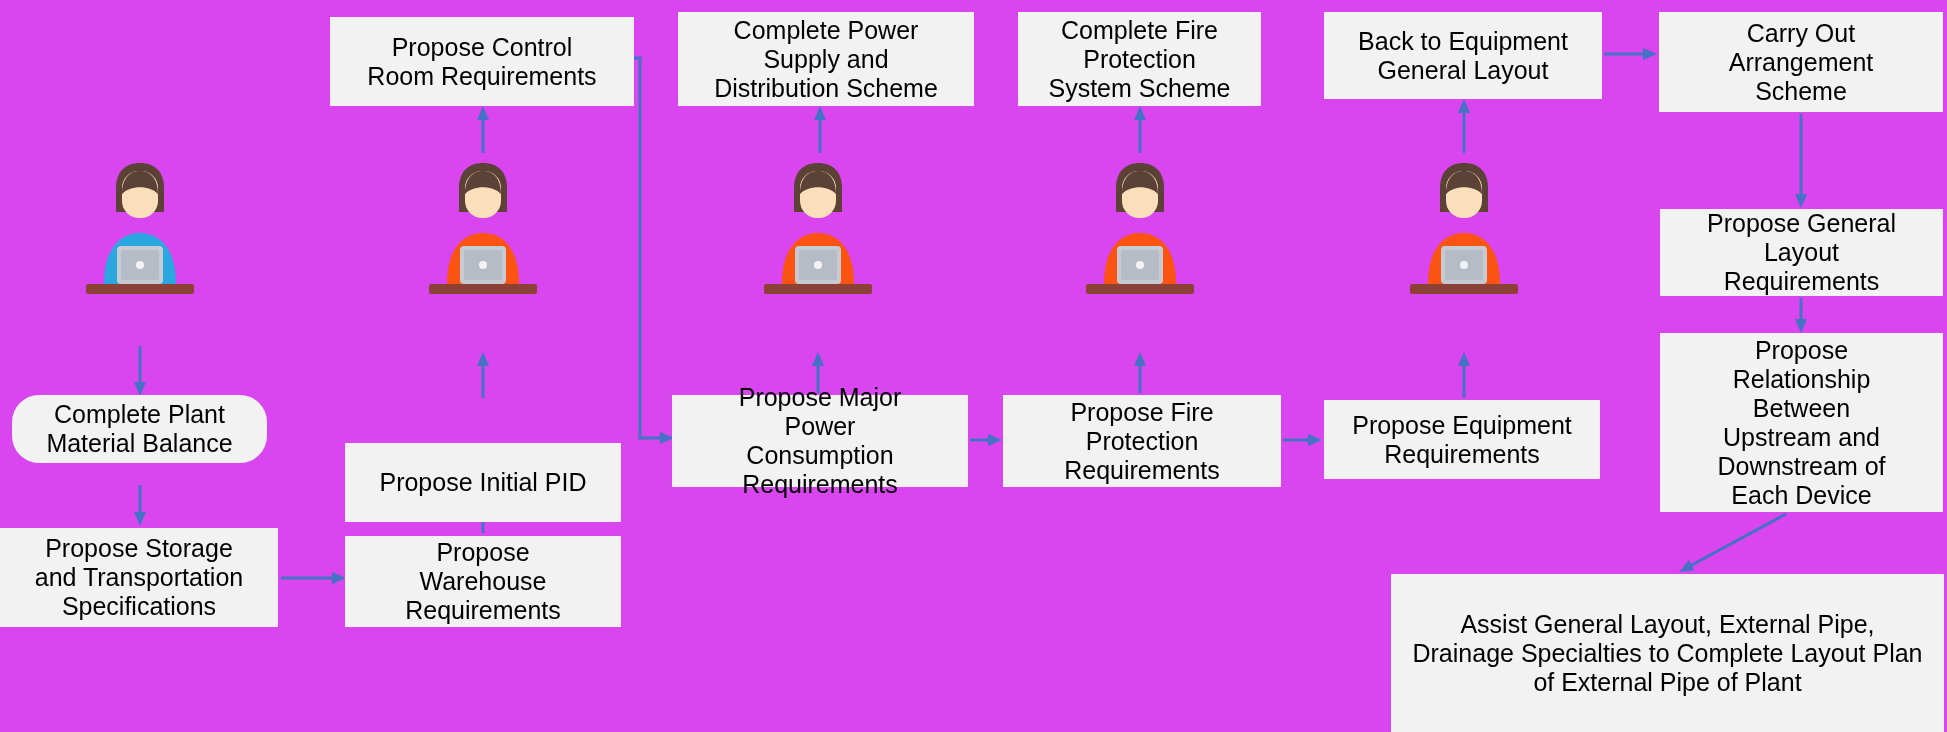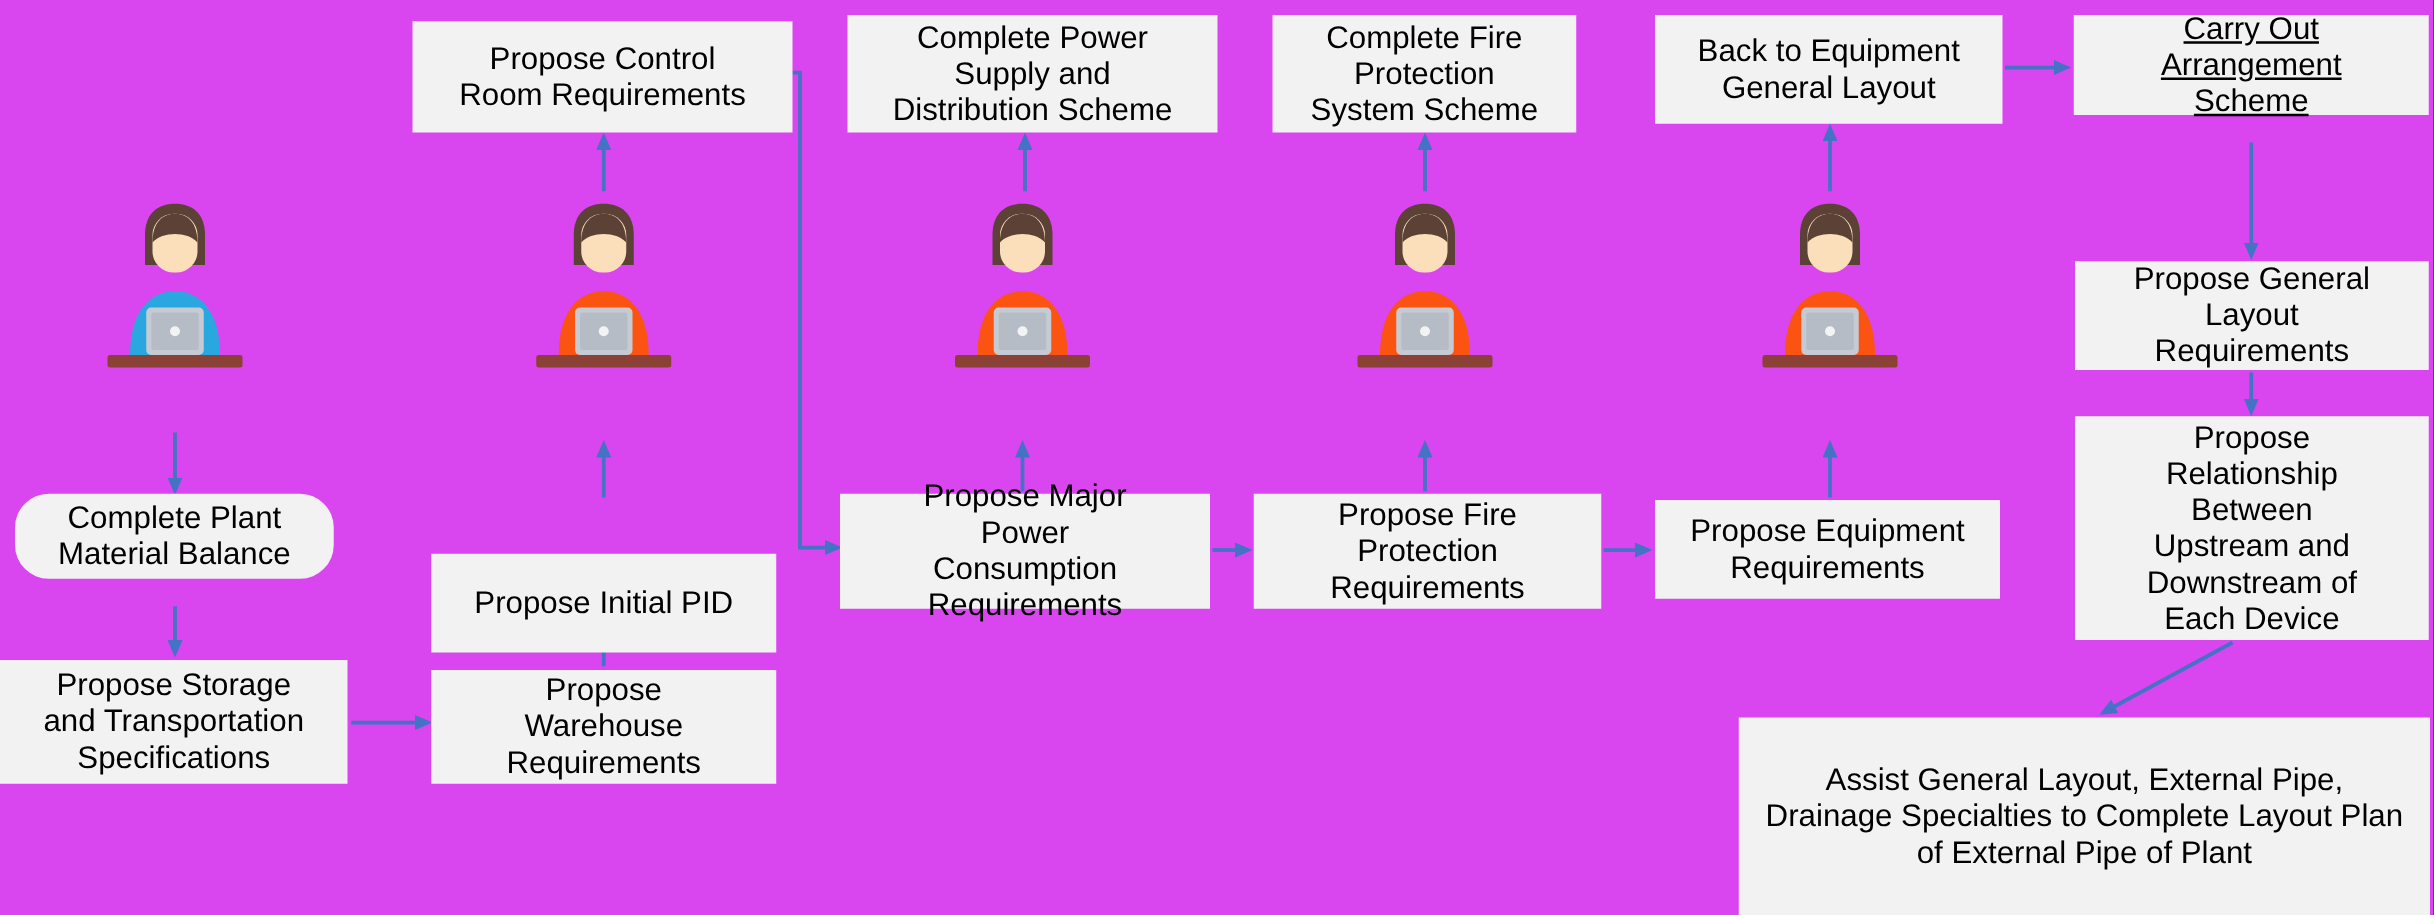--- a/index.html
+++ b/index.html
@@ -77,21 +77,21 @@
   </div>
   <div class="node" style="left:678px;top:12px;width:296px;height:94px;padding:0 28px;">
     <div class="label">Complete Power Supply and Distribution Scheme</div>
   </div>
   <div class="node" style="left:1018px;top:12px;width:243px;height:94px;padding:0 22px;">
     <div class="label">Complete Fire Protection System Scheme</div>
   </div>
   <div class="node" style="left:1324px;top:12px;width:278px;height:87px;padding:0 10px;">
     <div class="label">Back to Equipment General Layout</div>
   </div>
-  <div class="node" style="left:1659px;top:12px;width:284px;height:80px;padding:6px 45px;text-decoration:underline;">
+  <div class="node" style="left:1659px;top:12px;width:284px;height:100px;padding:6px 45px;">
     <div class="label">Carry Out Arrangement Scheme</div>
   </div>
 
   <div class="node" style="left:12px;top:395px;width:255px;height:68px;padding:0 8px;border-radius:27px;">
     <div class="label">Complete Plant Material Balance</div>
   </div>
   <div class="node" style="left:345px;top:400px;width:276px;height:79px;padding:0 10px;margin-top:43px;">
     <div class="label">Propose Initial PID</div>
   </div>
   <div class="node" style="left:672px;top:395px;width:296px;height:92px;padding:0 58px;">

